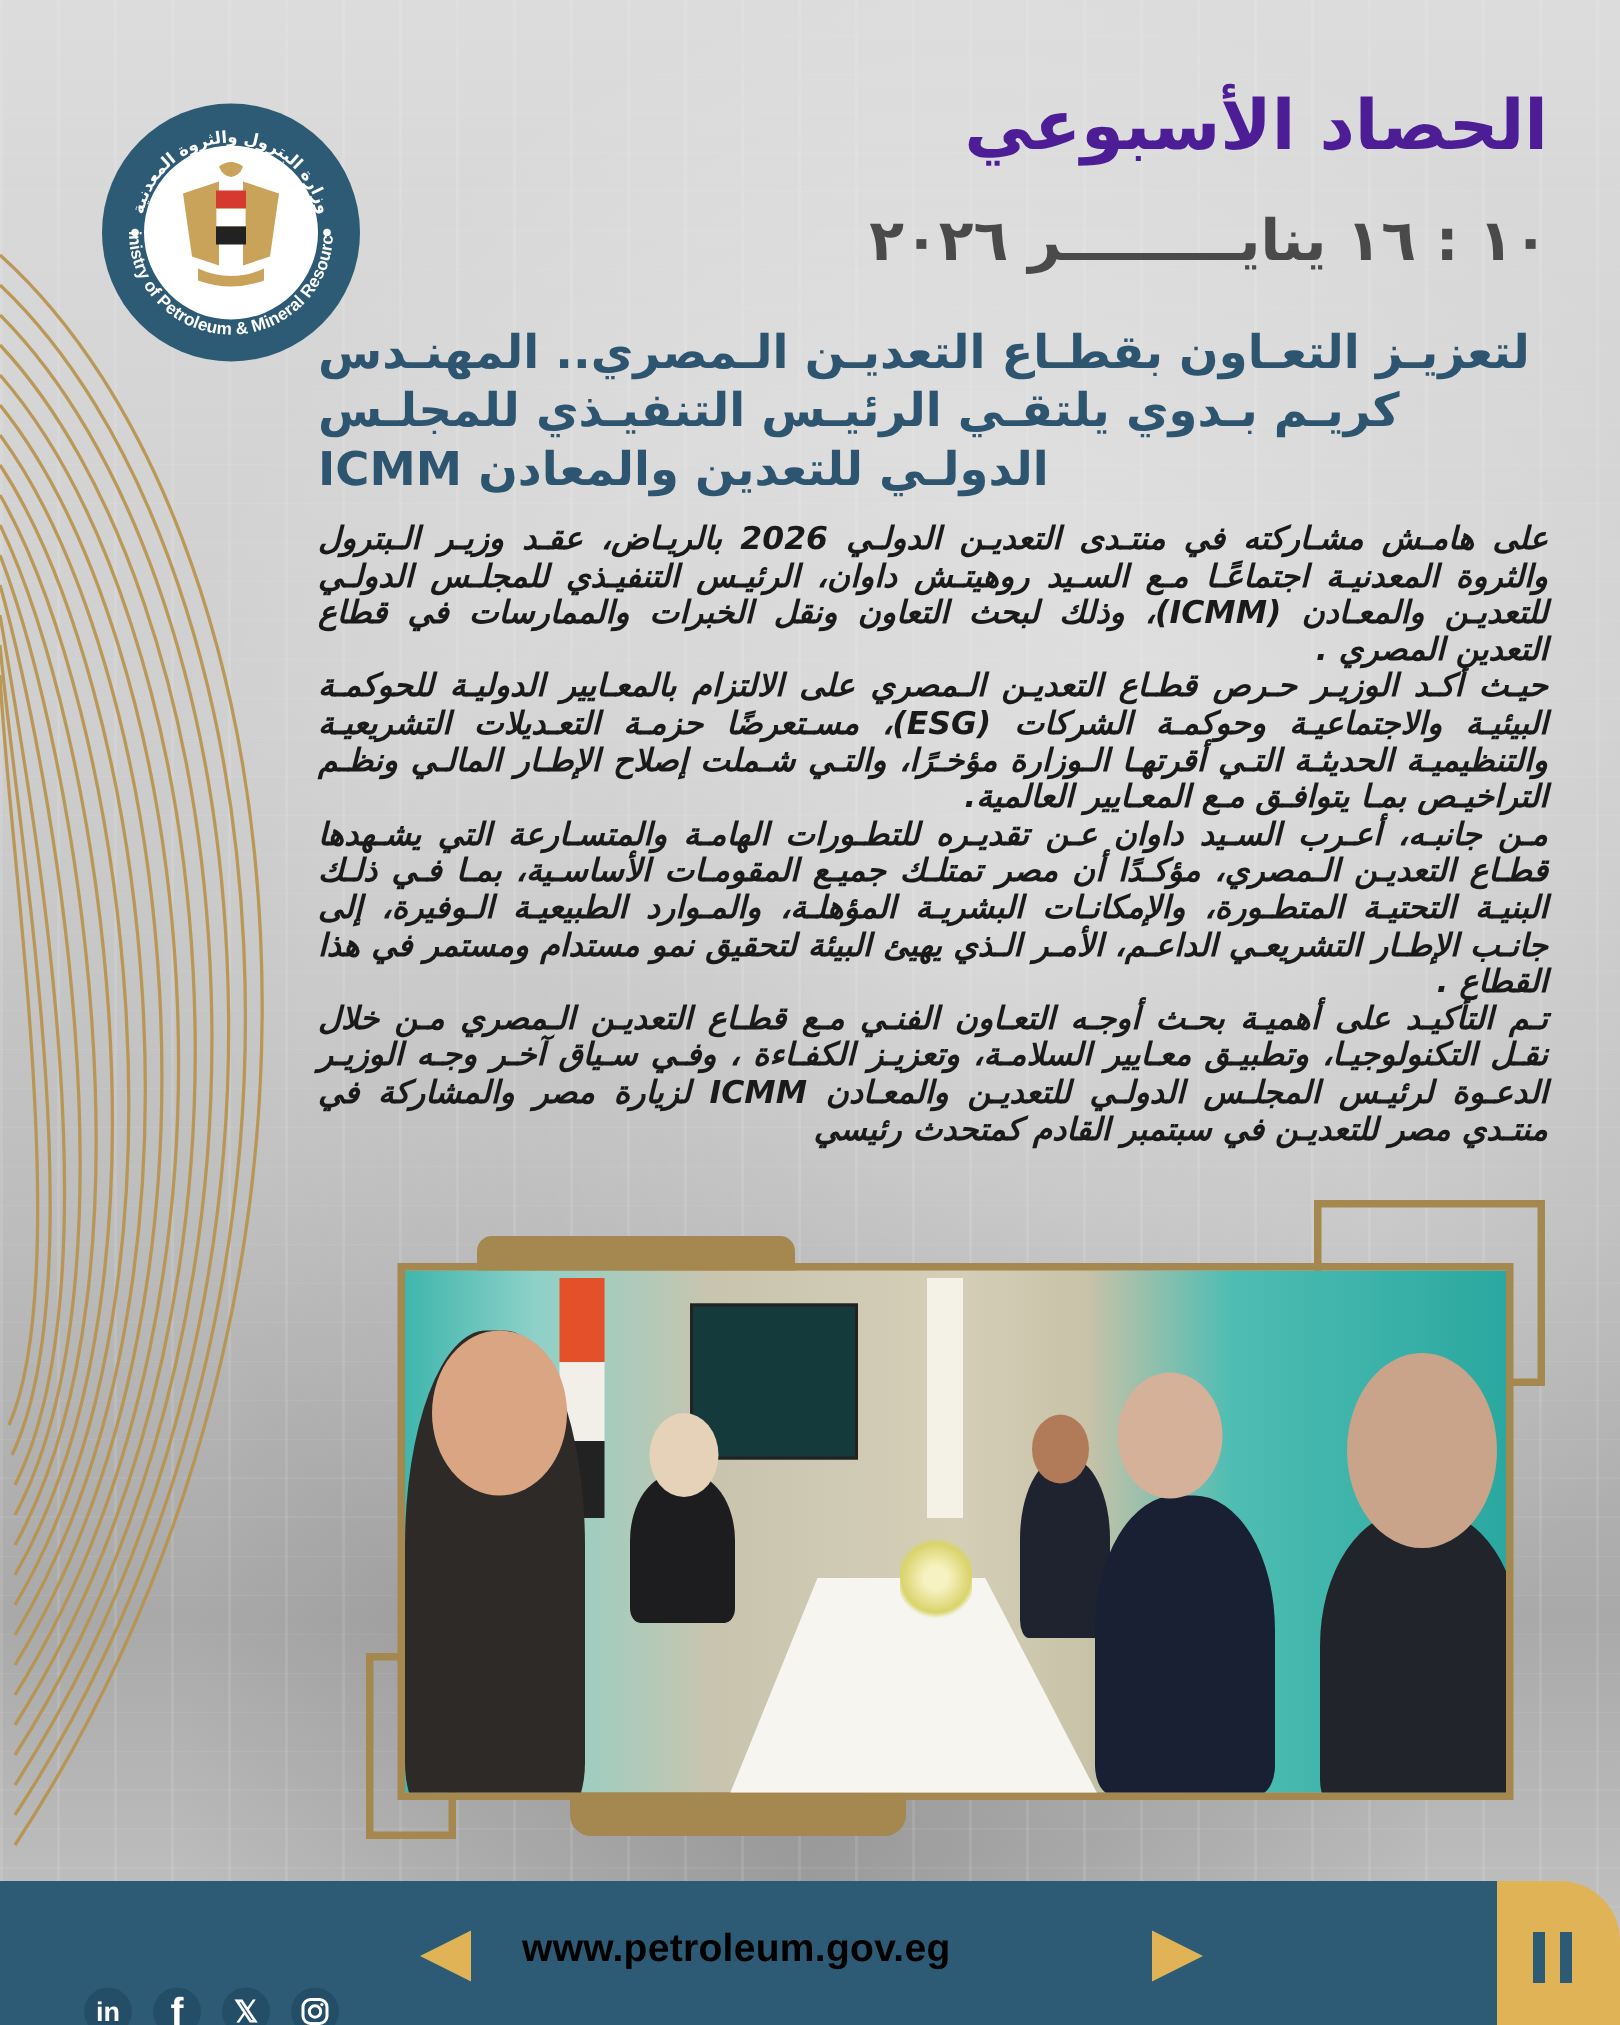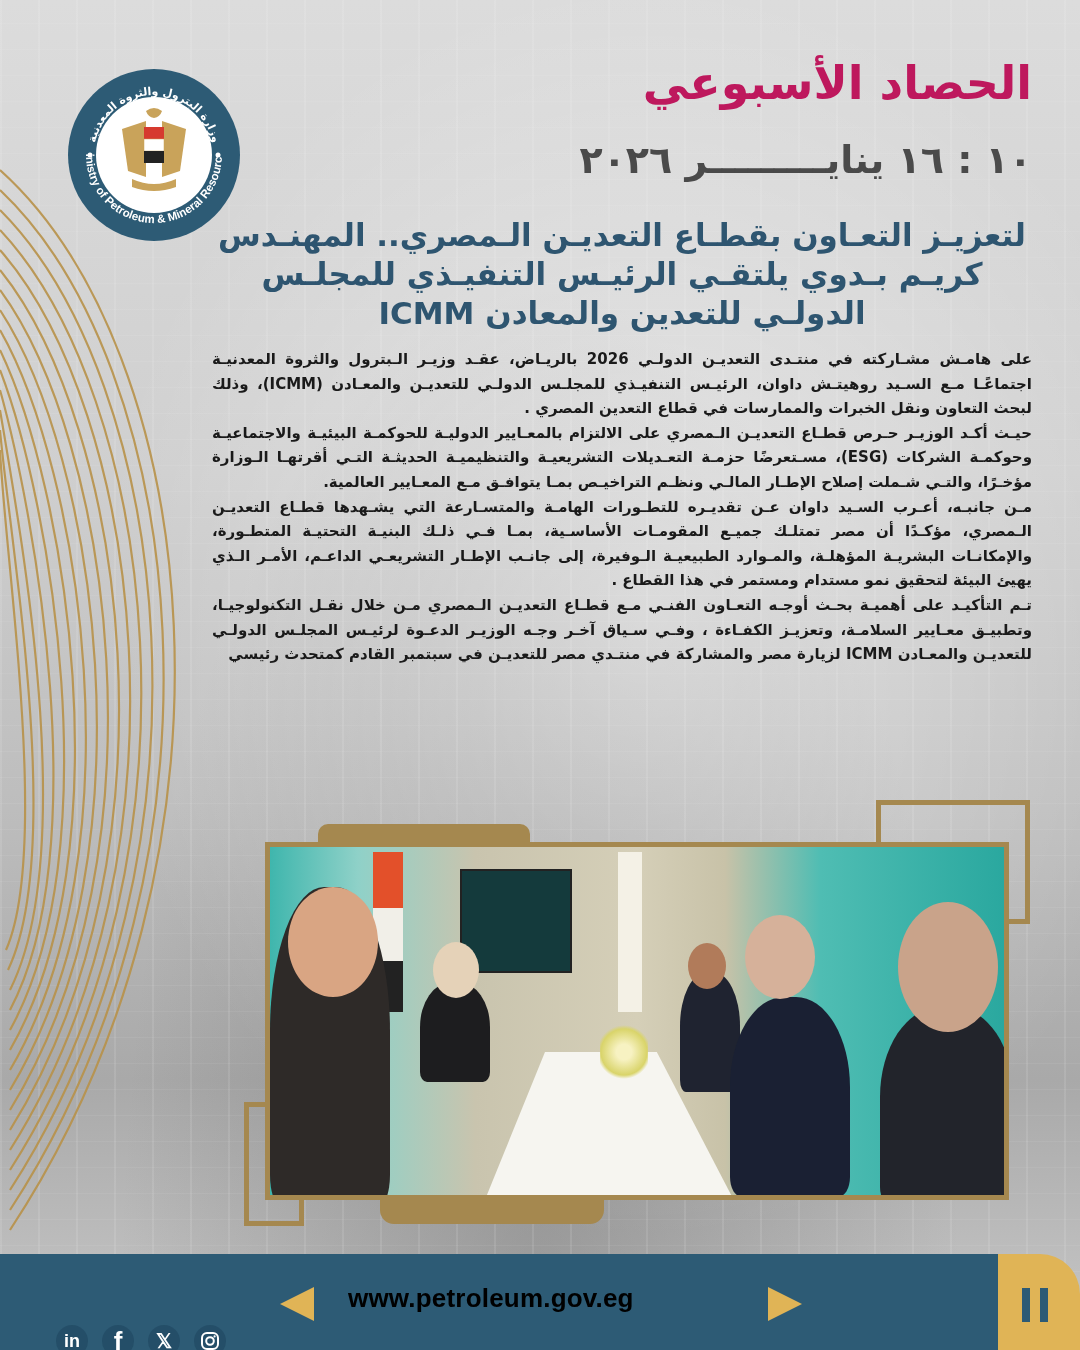--- a/index.html
+++ b/index.html
@@ -19,37 +19,37 @@
       radial-gradient(ellipse at 50% 95%, rgba(90,90,90,0.35), transparent 55%);
     pointer-events: none;
   }
   .arcs { position: absolute; left: 0; top: 150px; width: 300px; height: 1100px; pointer-events: none; }
 
   .logo {
     position: absolute; left: 66px; top: 67px; width: 176px; height: 176px;
   }
   .title {
     position: absolute; right: 48px; top: 56px;
-    font-size: 46px; font-weight: bold; color: #be185d;
+    font-size: 46px; font-weight: bold; color: #4c1d95;
     direction: rtl; letter-spacing: 0;
   }
   .date {
     position: absolute; right: 48px; top: 138px;
     font-size: 38px; font-weight: bold; color: #4a4a4a;
     direction: rtl;
   }
   .headline {
     position: absolute; right: 48px; top: 216px; width: 820px;
-    direction: rtl; text-align: center;
+    direction: rtl; text-align: left;
     font-size: 31px; font-weight: bold; color: #2e5570; line-height: 39px;
   }
   .body-text {
     position: absolute; right: 48px; top: 347px; width: 820px;
     direction: rtl; text-align: justify; text-align-last: right;
-    font-size: 15px; font-weight: bold; color: #1a1a1a; line-height: 24.6px;
+    font-size: 21px; font-weight: bold; color: #1a1a1a; line-height: 24.6px; font-style: italic;
   }
   .body-text p { margin: 0; }
 
   
   .frame-tr { position: absolute; left: 876px; top: 800px; width: 154px; height: 124px; border: 5px solid #a5884f; }
   .frame-bl { position: absolute; left: 244px; top: 1102px; width: 60px; height: 124px; border: 5px solid #a5884f; }
   .tab-top { position: absolute; left: 318px; top: 824px; width: 212px; height: 40px; background: #a5884f; border-radius: 10px 10px 0 0; }
   .tab-bottom { position: absolute; left: 380px; top: 1170px; width: 224px; height: 54px; background: #a5884f; border-radius: 0 0 14px 14px; }
   .photo {
     position: absolute; left: 265px; top: 842px; width: 744px; height: 358px;

